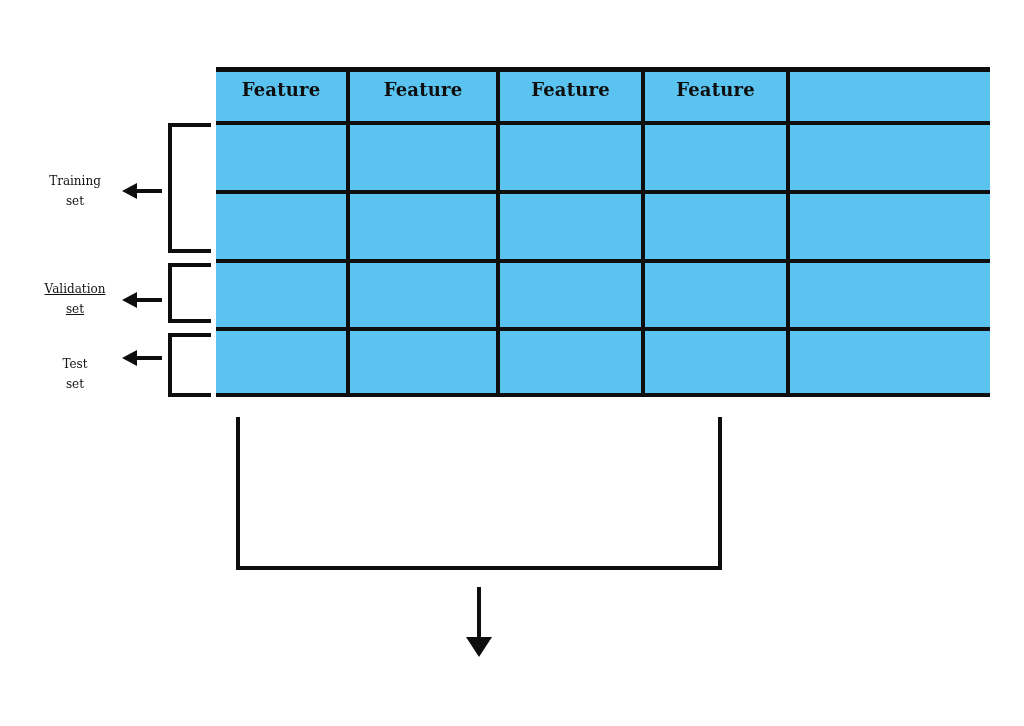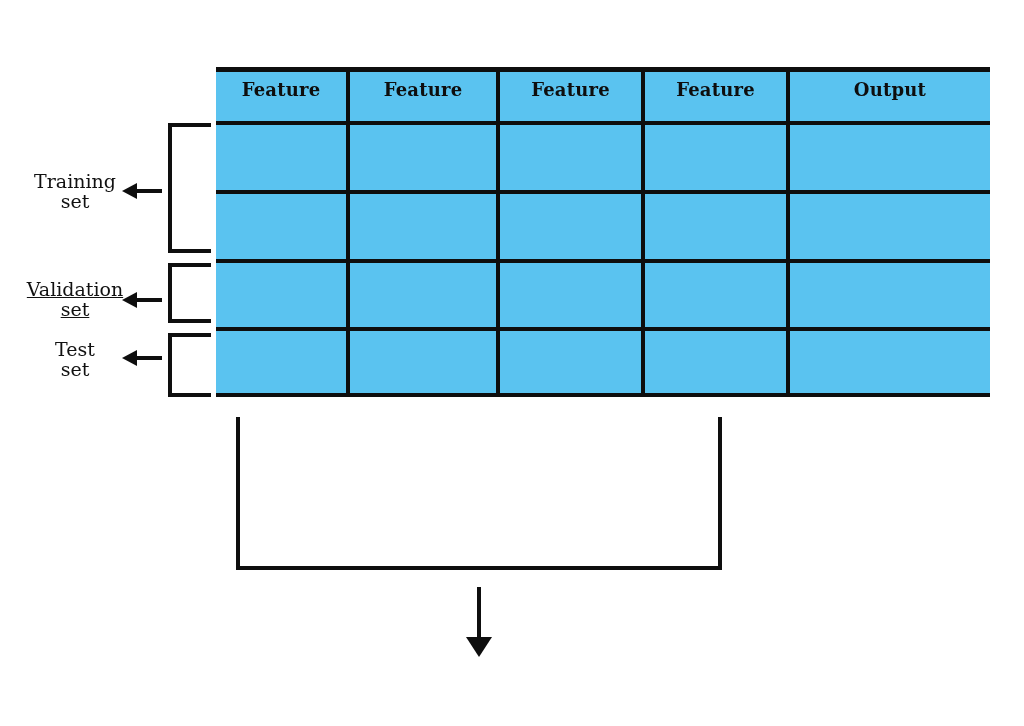--- a/index.html
+++ b/index.html
@@ -45,26 +45,26 @@
   .hdr.c2 { left: 134px; width: 146px; }
   .hdr.c3 { left: 284px; width: 141px; }
   .hdr.c4 { left: 429px; width: 141px; }
   .hdr.c5 { left: 574px; width: 200px; }
   .body-cells { position: absolute; left: 0; top: 58px; width: 774px; height: 268px; }
   
   .grp-label {
     position: absolute;
     left: 12px; width: 126px;
     text-align: center;
-    font-size: 19px; line-height: 20px;
+    font-size: 12px; line-height: 20px;
     color: #111;
   }
   .grp-label.training   { top: 171px; }
   .grp-label.validation { top: 279px; text-decoration: underline; }
-  .grp-label.test       { top: 339px; }
+  .grp-label.test       { top: 354px; }
   .larrow { position: absolute; left: 122px; width: 40px; height: 16px; }
   .larrow.training   { top: 183px; }
   .larrow.validation { top: 292px; }
   .larrow.test       { top: 350px; }
   .larrow .shaft { position: absolute; left: 13px; right: 0; top: 6px; height: 4px; background: #0e0e0e; }
   .larrow .head {
     position: absolute; left: 0; top: 0;
     width: 0; height: 0;
     border-top: 8px solid transparent;
     border-bottom: 8px solid transparent;
@@ -119,21 +119,20 @@
     <div class="gline h bottom"></div>
     <div class="gline v v1"></div>
     <div class="gline v v2"></div>
     <div class="gline v v3"></div>
     <div class="gline v v4"></div>
 
     <div class="hdr c1">Feature</div>
     <div class="hdr c2">Feature</div>
     <div class="hdr c3">Feature</div>
     <div class="hdr c4">Feature</div>
-    <div class="hdr c5">Output</div>
 
     <div class="body-cells"></div>
   </div>
 
   <div class="grp-label training">
     <div>Training</div>
     <div>set</div>
   </div>
   <div class="larrow training">
     <div class="shaft"></div>

